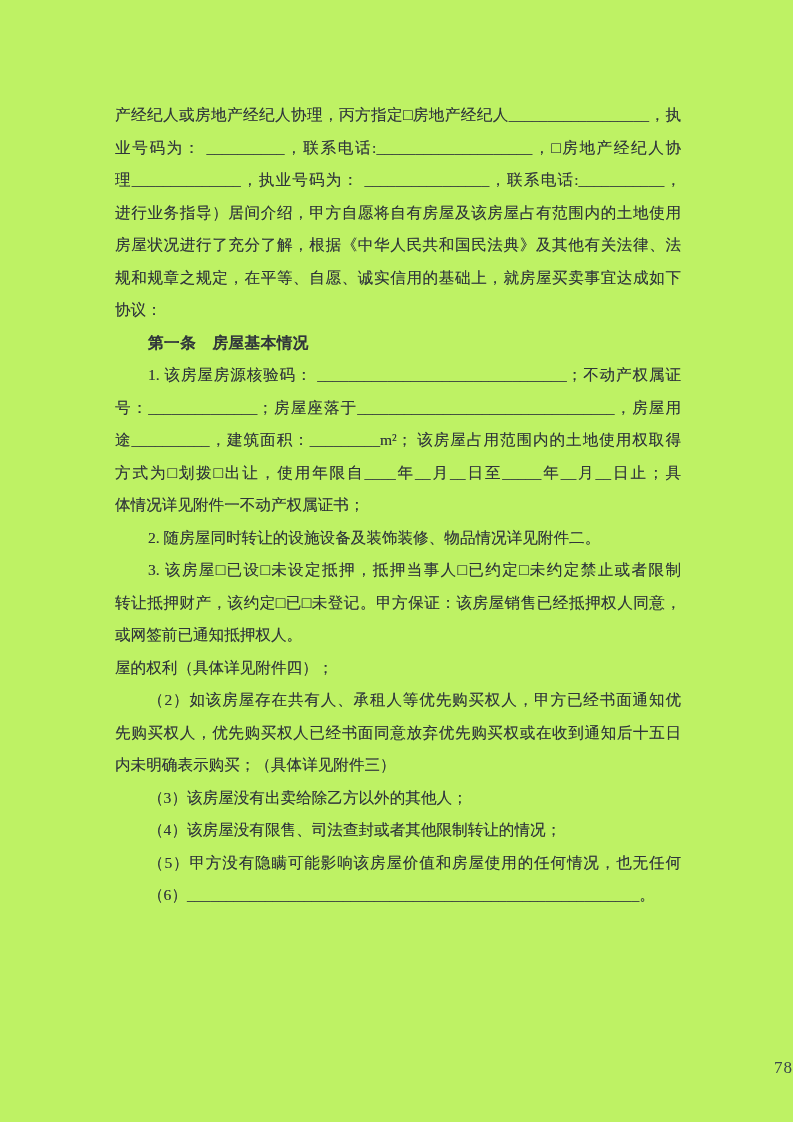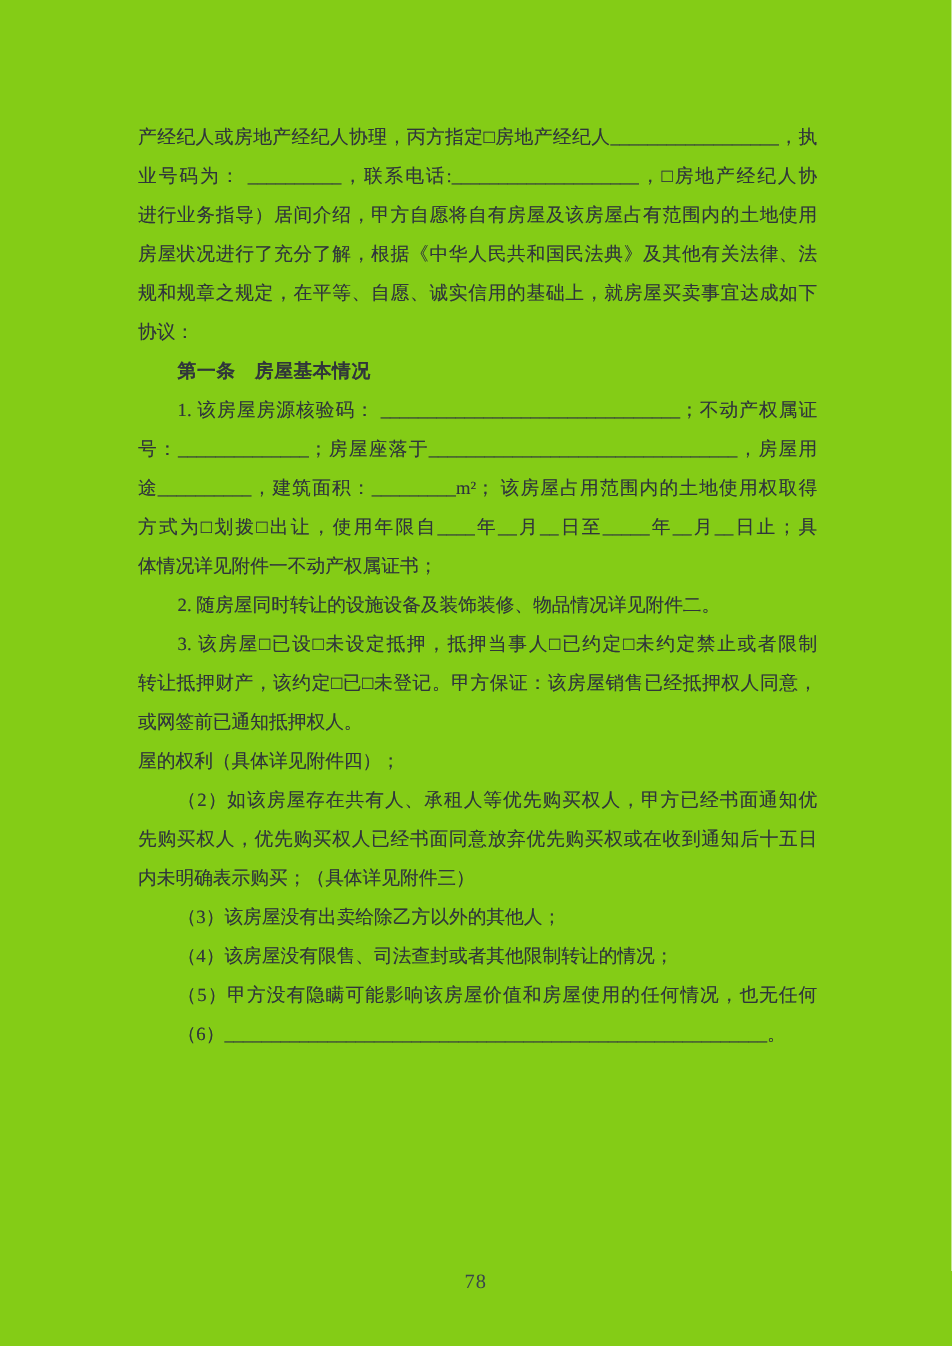--- a/index.html
+++ b/index.html
@@ -4,21 +4,21 @@
 <style>
   html, body {
     margin: 0;
     padding: 0;
     background: #ffffff;
   }
   .page {
     position: relative;
     width: 793px;
     height: 1122px;
-    background: #84cc16;
+    background: #bef264;
     overflow: hidden;
     font-family: "Liberation Serif", "DejaVu Serif", serif;
     color: #30363a;
   }
   .textblock {
     position: absolute;
     left: 115px;
     top: 99px;
     width: 566px;
     font-size: 15.6px;
@@ -40,33 +40,34 @@
   
   .b {
     font-weight: 700;
     letter-spacing: 0.5px;
   }
   .page-number {
     position: absolute;
     top: 1058px;
     left: 0;
     width: 100%;
-    text-align: center;
+    text-align: right;
     font-size: 17px;
     letter-spacing: 1px;
     color: #3a464c;
   }
 </style>
 </head>
 <body>
 
 <div class="page">
   <div class="textblock">
     <div class="ln j">产经纪人或房地产经纪人协理，丙方指定□房地产经纪人__________________，执</div>
     <div class="ln j">业号码为： __________，联系电话:____________________，□房地产经纪人协</div>
+    <div class="ln j">理______________，执业号码为： ________________，联系电话:___________，</div>
     <div class="ln j">进行业务指导）居间介绍，甲方自愿将自有房屋及该房屋占有范围内的土地使用</div>
     <div class="ln j">房屋状况进行了充分了解，根据《中华人民共和国民法典》及其他有关法律、法</div>
     <div class="ln j">规和规章之规定，在平等、自愿、诚实信用的基础上，就房屋买卖事宜达成如下</div>
     <div class="ln">协议：</div>
     <div class="ln ind b">第一条　房屋基本情况</div>
     <div class="ln j ind">1. 该房屋房源核验码： ________________________________；不动产权属证</div>
     <div class="ln j">号：______________；房屋座落于_________________________________，房屋用</div>
     <div class="ln j">途__________，建筑面积：_________m²； 该房屋占用范围内的土地使用权取得</div>
     <div class="ln j">方式为□划拨□出让，使用年限自____年__月__日至_____年__月__日止；具</div>
     <div class="ln">体情况详见附件一不动产权属证书；</div>

